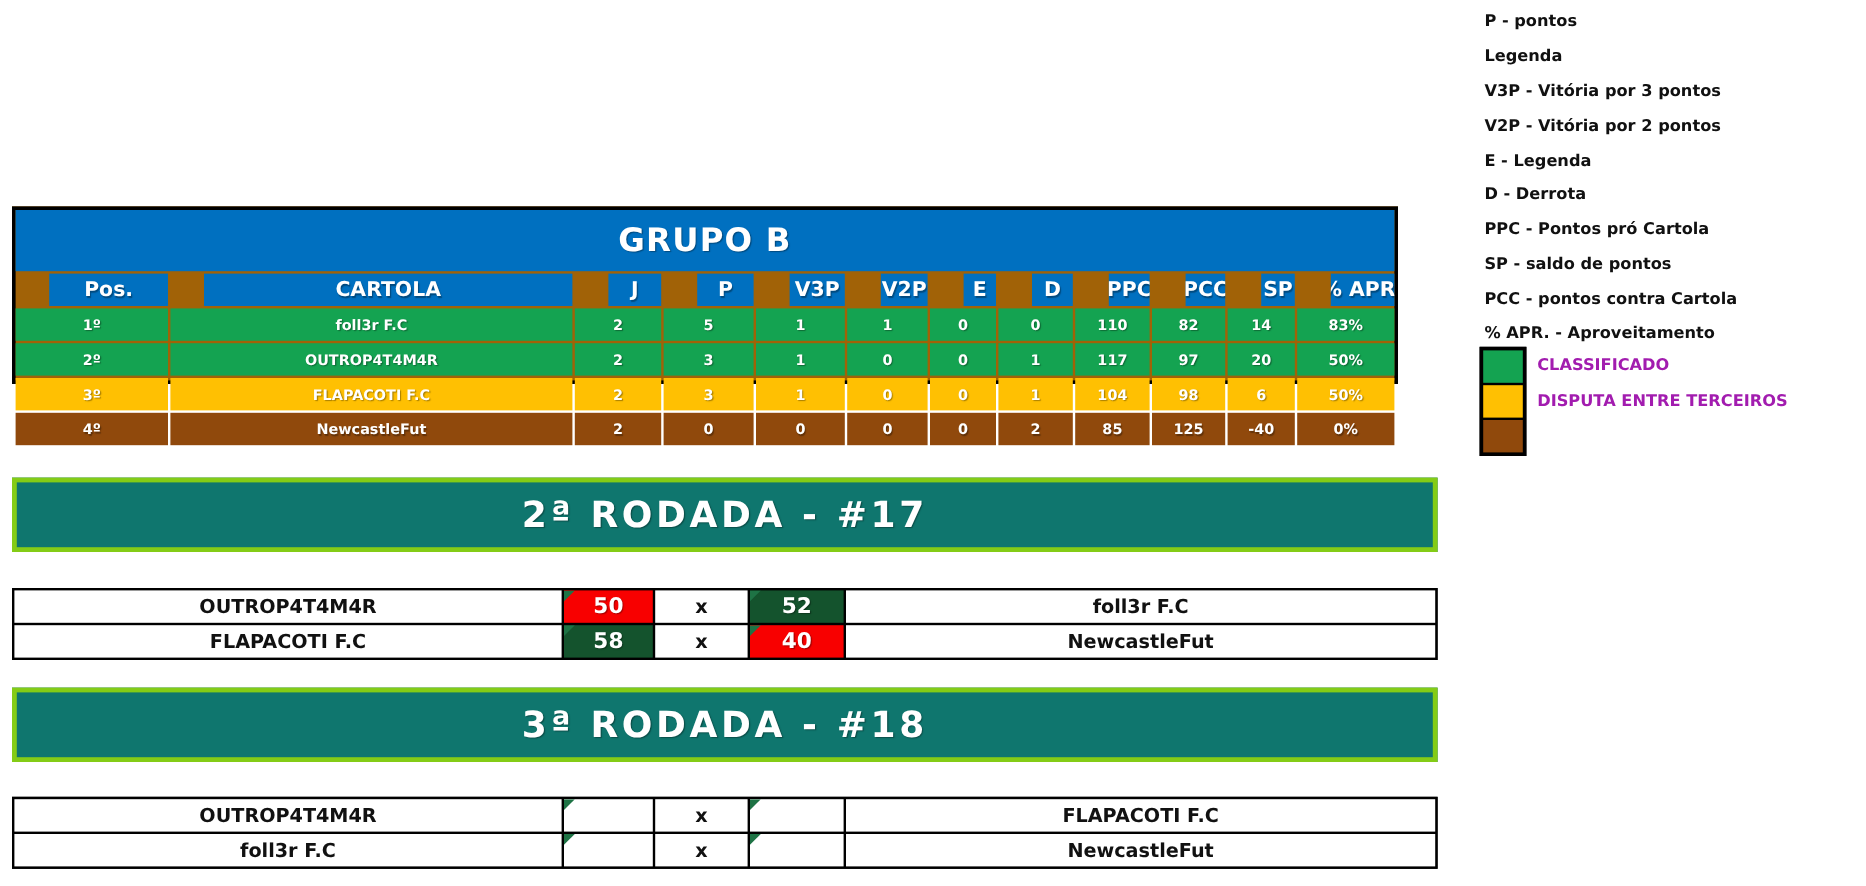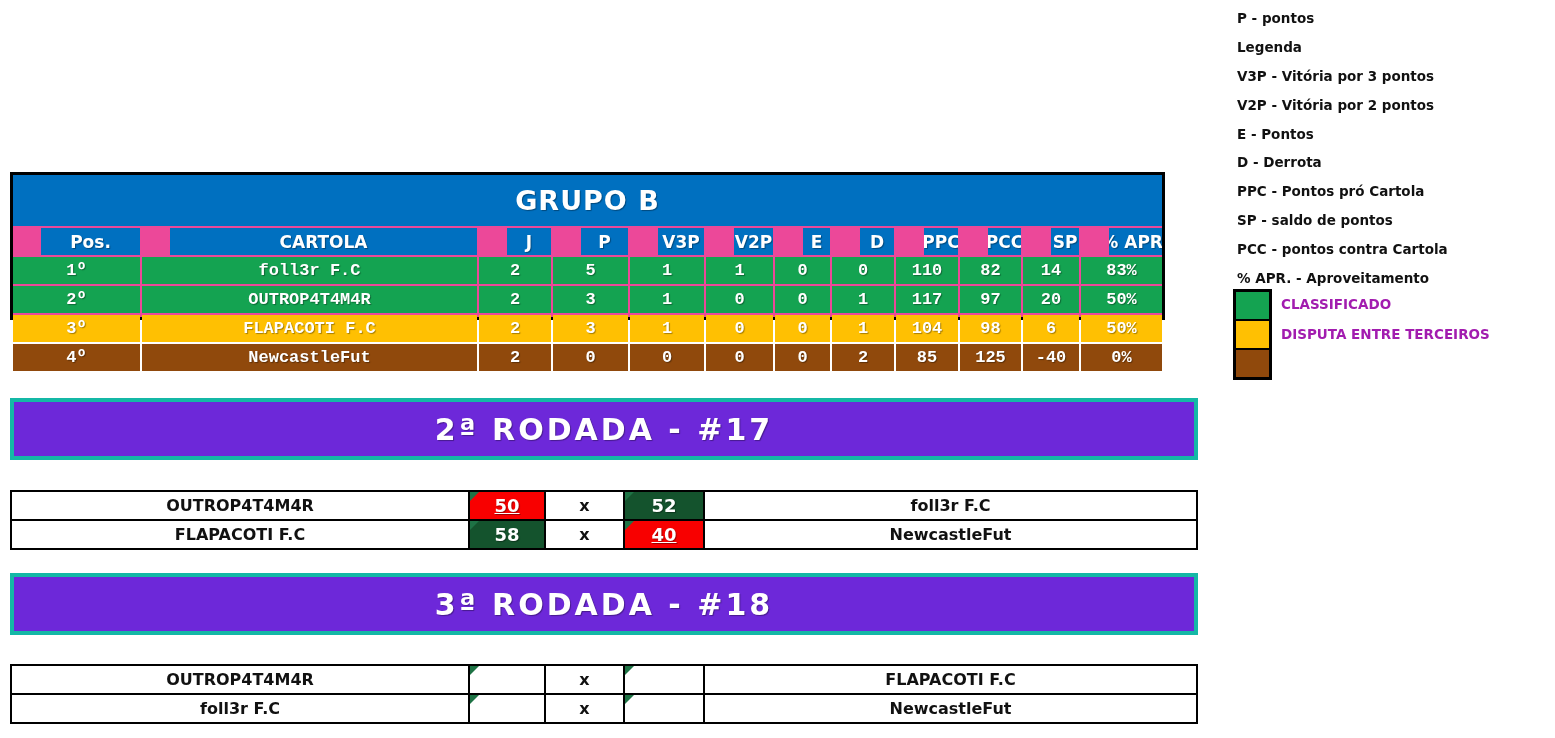--- a/index.html
+++ b/index.html
@@ -13,47 +13,47 @@
     position:relative;
     width:1555px; height:738px;
     background:#ffffff;
     overflow:hidden;
   }
 
   
   .group-table {
     position:absolute; left:10px; top:172px;
     width:1155px; height:148px;
-    background:#ec4899;
+    background:#a16207;
     border:3px solid #000;
     display:grid;
     grid-template-columns:127px 335px 72px 75px 74px 67px 55px 62px 62px 61px 56px 81px;
     grid-template-rows:51px 27px repeat(4, 27px);
     gap:2px;
   }
   .cell {
     display:flex; align-items:center; justify-content:center;
     white-space:nowrap; overflow:hidden;
   }
   .gt-title {
     grid-column:1 / -1;
     background:#0070C0; color:#fff;
     font-size:27px; letter-spacing:1px;
     text-shadow:1px 1px 1px rgba(0,0,0,.35);
   }
   .hdr { background:#0070C0; color:#fff; font-size:17px; text-shadow:1px 1px 1px rgba(0,0,0,.35);margin-left:28px; }
   .row-green  { background:#14A351; }
   .row-yellow { background:#FFC002; }
   .row-brown  { background:#90490C; }
-  .dcell { color:#fff; font-size:17px; text-shadow:1px 1px 1px rgba(0,0,0,.35);font-family:Liberation Mono, monospace; }
+  .dcell { color:#fff; font-size:12px; text-shadow:1px 1px 1px rgba(0,0,0,.35); }
 
   
   .banner {
     position:absolute; left:10px; width:1188px; height:62px;
-    background:#6d28d9; border:4px solid #14b8a6;
+    background:#0f766e; border:4px solid #84cc16;
     display:flex; align-items:center; justify-content:center;
     color:#fff; font-size:30px; letter-spacing:3px;
     text-shadow:1px 1px 1px rgba(0,0,0,.35);
   }
   .banner-r2 { top:398px; }
   .banner-r3 { top:573px; }
 
   
   .match-table {
     position:absolute; left:10px; width:1188px; height:60px;
@@ -64,21 +64,21 @@
     gap:2px;
   }
   .mt-r2 { top:490px; }
   .mt-r3 { top:664px; }
   .mcell { background:#fff; font-size:16px; color:#111; }
   .score {
     position:relative; color:#fff; font-size:18px;
     text-shadow:1px 1px 1px rgba(0,0,0,.35);
   }
   .score.win  { background:#14532d; }
-  .score.loss { background:#F80000;text-decoration:underline; }
+  .score.loss { background:#F80000; }
   .score.empty { background:#fff; }
   .tri {
     position:absolute; left:0; top:0;
     width:0; height:0;
     border-top:9px solid #1E7345;
     border-right:9px solid transparent;
   }
   .vs { font-size:16px; color:#111; }
 
   
@@ -222,21 +222,21 @@
         <span class="tri"></span>
       </div>
     <div class="cell mcell">NewcastleFut</div>
   </div>
 
   <div class="legend-lines">
     <div class="legend-line">P - pontos</div>
     <div class="legend-line">Legenda</div>
     <div class="legend-line">V3P - Vitória por 3 pontos</div>
     <div class="legend-line">V2P - Vitória por 2 pontos</div>
-    <div class="legend-line">E - Pontos</div>
+    <div class="legend-line">E - Legenda</div>
     <div class="legend-line">D - Derrota</div>
     <div class="legend-line">PPC - Pontos pró Cartola</div>
     <div class="legend-line">SP - saldo de pontos</div>
     <div class="legend-line">PCC - pontos contra Cartola</div>
     <div class="legend-line">% APR. - Aproveitamento</div>
   </div>
 
   <div class="swatch-box">
     <div class="sw sw-green"></div>
     <div class="sw sw-yellow"></div>

